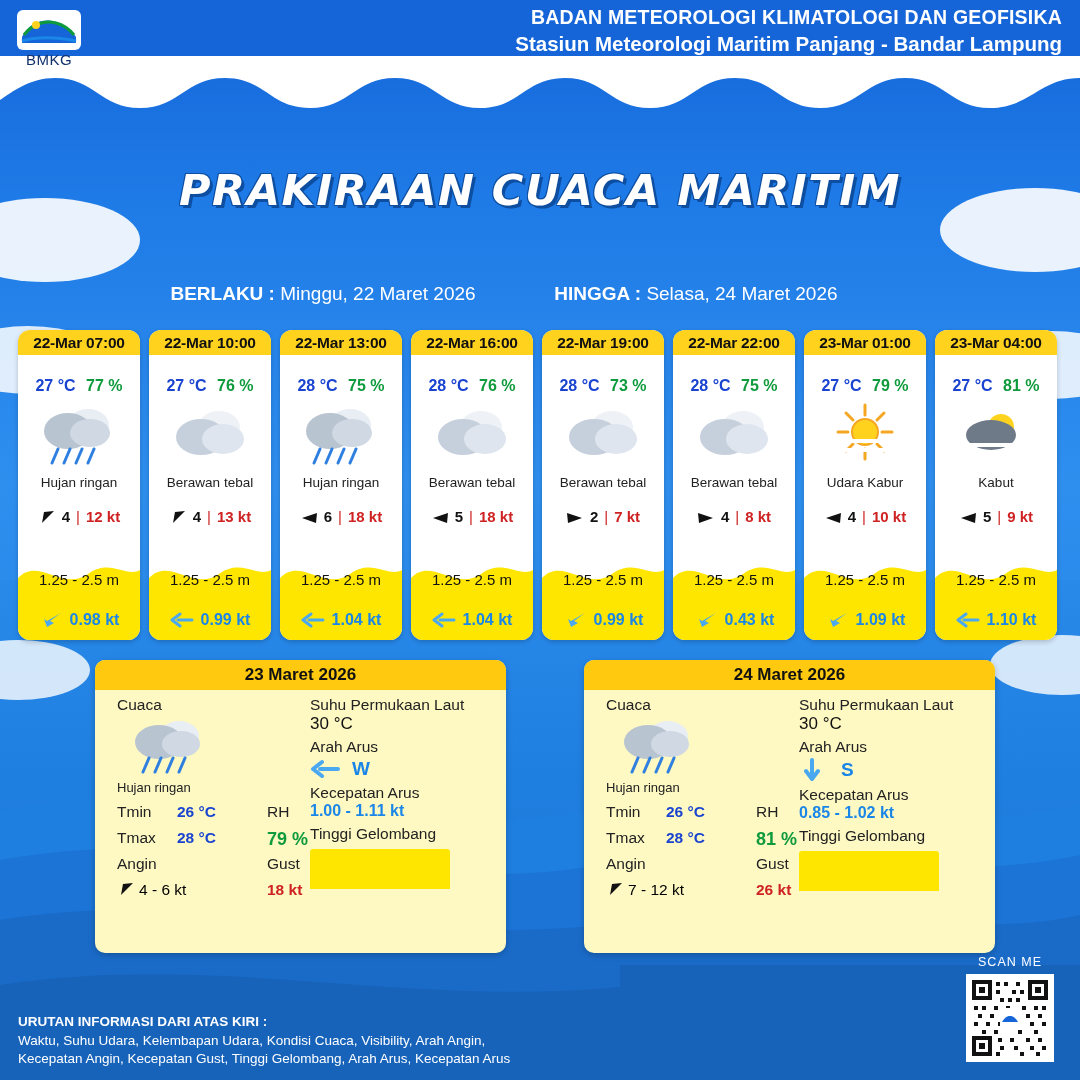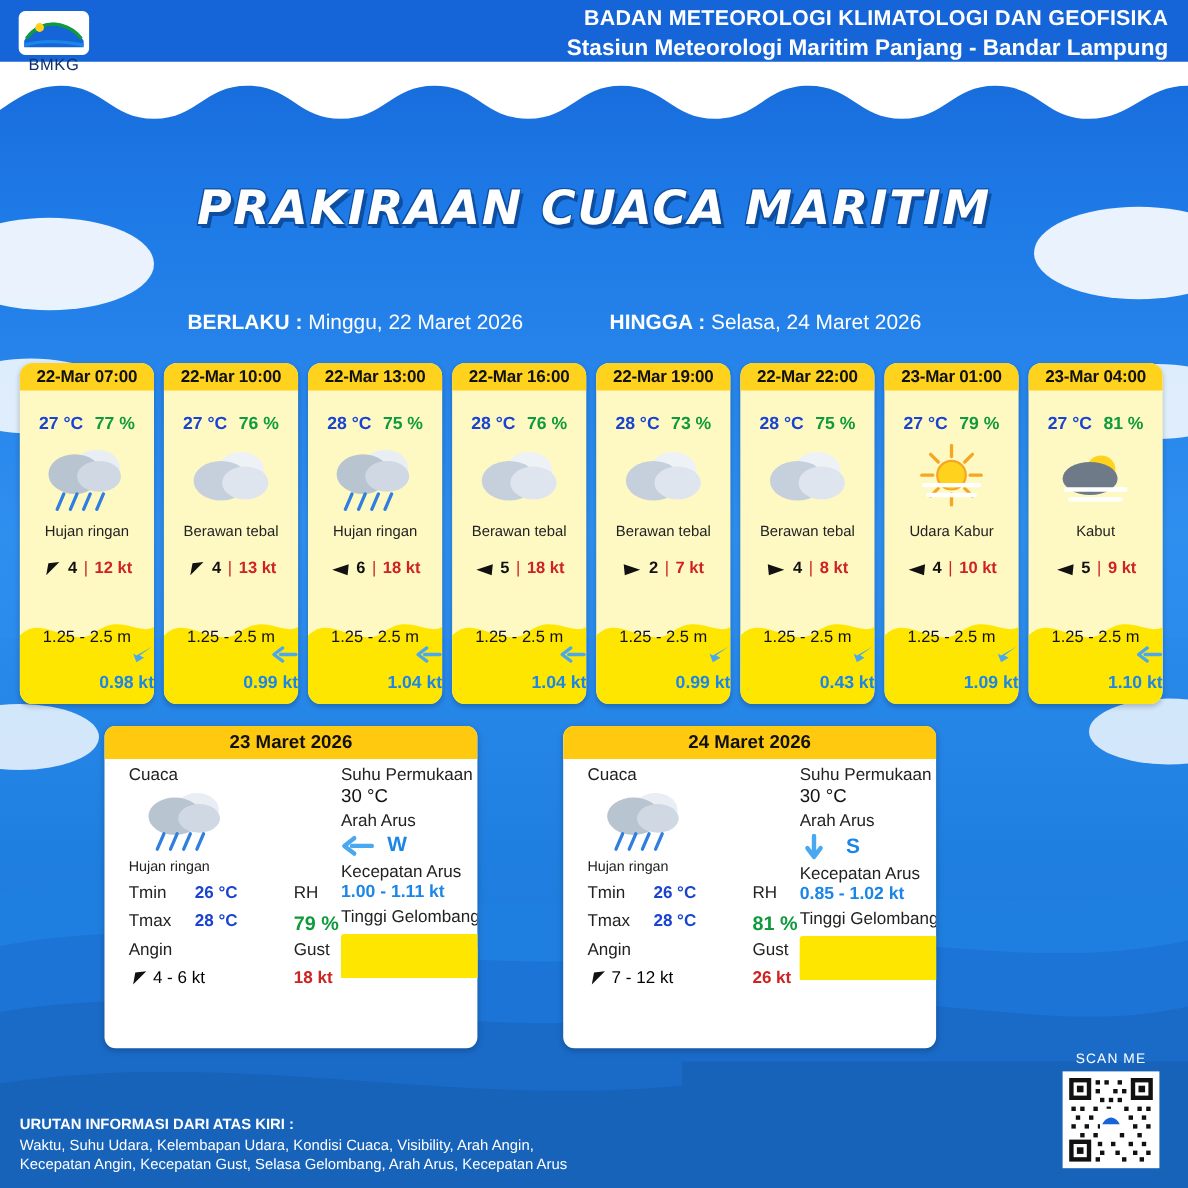--- a/index.html
+++ b/index.html
@@ -69,21 +69,21 @@
   }
   .validity b { font-weight: bold; }
   .validity .gap { display: inline-block; width: 68px; }
 
   
   .cards {
     position: absolute; top: 330px; left: 18px; width: 1044px;
     display: flex; gap: 9px; z-index: 20;
   }
   .card {
-    width: 122px; background: #fef9c3; border-radius: 12px;
+    width: 122px; background: #ffffff; border-radius: 12px;
     box-shadow: 0 2px 5px rgba(0,0,0,0.2);
     overflow: hidden; position: relative; height: 310px;
   }
   .card-time {
     background: #ffd21e; text-align: center; font-size: 15.5px; font-weight: bold;
     color: #111; padding: 4px 0 3px 0; letter-spacing: -0.2px;
   }
   .card-temps {
     text-align: center; padding-top: 22px; font-size: 16px; font-weight: bold;
   }
@@ -100,30 +100,30 @@
   .wind-spd { color: #cf2222; font-weight: bold; }
   .wave-strip {
     position: absolute; bottom: 0; left: 0; width: 100%; height: 96px;
   }
   .wave-label {
     position: absolute; bottom: 52px; width: 100%; text-align: center;
     font-size: 15px; color: #111;
   }
   .cur-row {
     position: absolute; bottom: 10px; width: 100%;
-    display: flex; align-items: flex-end; justify-content: center; gap: 7px; flex-direction: column;
+    display: flex; align-items: center; justify-content: center; gap: 7px;
   }
   .cur-val { color: #1a86e8; font-weight: bold; font-size: 16px; }
 
   
   .daily {
     position: absolute; top: 660px; left: 95px; width: 900px;
     display: flex; gap: 78px; z-index: 20;
   }
-  .panel { width: 339px; background: #ffffff; border-radius: 10px; box-shadow: 0 2px 6px rgba(0,0,0,0.22); overflow:hidden; }
+  .panel { width: 411px; background: #fef9c3; border-radius: 10px; box-shadow: 0 2px 6px rgba(0,0,0,0.22); overflow:hidden; }
   .panel-head {
     background: #ffc90f; text-align: center; font-size: 17px; font-weight: bold;
     color: #111; padding: 5px 0;
   }
   .panel-body { position: relative; height: 263px; padding: 22px 14px; text-decoration: underline; }
   .pb-left { position: absolute; left: 22px; top: 6px; width: 200px; }
   .pb-right { position: absolute; left: 215px; top: 6px; width: 190px; }
   .lbl { font-size: 15.5px; color: #222; }
   .pb-icon { height: 62px; display:flex; align-items:flex-start; margin-top: 2px; }
   .cond-small { font-size: 13px; color: #222; margin-top: 2px; }
@@ -658,21 +658,21 @@
           </div>
         </div>
       </div>
     </div>
 
   </div>
 
   <div class="footer-note">
     <div class="ttl">URUTAN INFORMASI DARI ATAS KIRI :</div>
     <div>Waktu, Suhu Udara, Kelembapan Udara, Kondisi Cuaca, Visibility, Arah Angin,</div>
-    <div>Kecepatan Angin, Kecepatan Gust, Selasa Gelombang, Arah Arus, Kecepatan Arus</div>
+    <div>Kecepatan Angin, Kecepatan Gust, Tinggi Gelombang, Arah Arus, Kecepatan Arus</div>
   </div>
 
   <div class="qr-wrap">
     <div class="scan-me">SCAN ME</div>
     <div class="qr">
       <svg width="80" height="80" viewBox="0 0 80 80">
         <rect width="80" height="80" fill="#ffffff"></rect>
         <g fill="#111">
           <rect x="2" y="2" width="20" height="20"></rect>
             <rect x="58" y="2" width="20" height="20"></rect>

